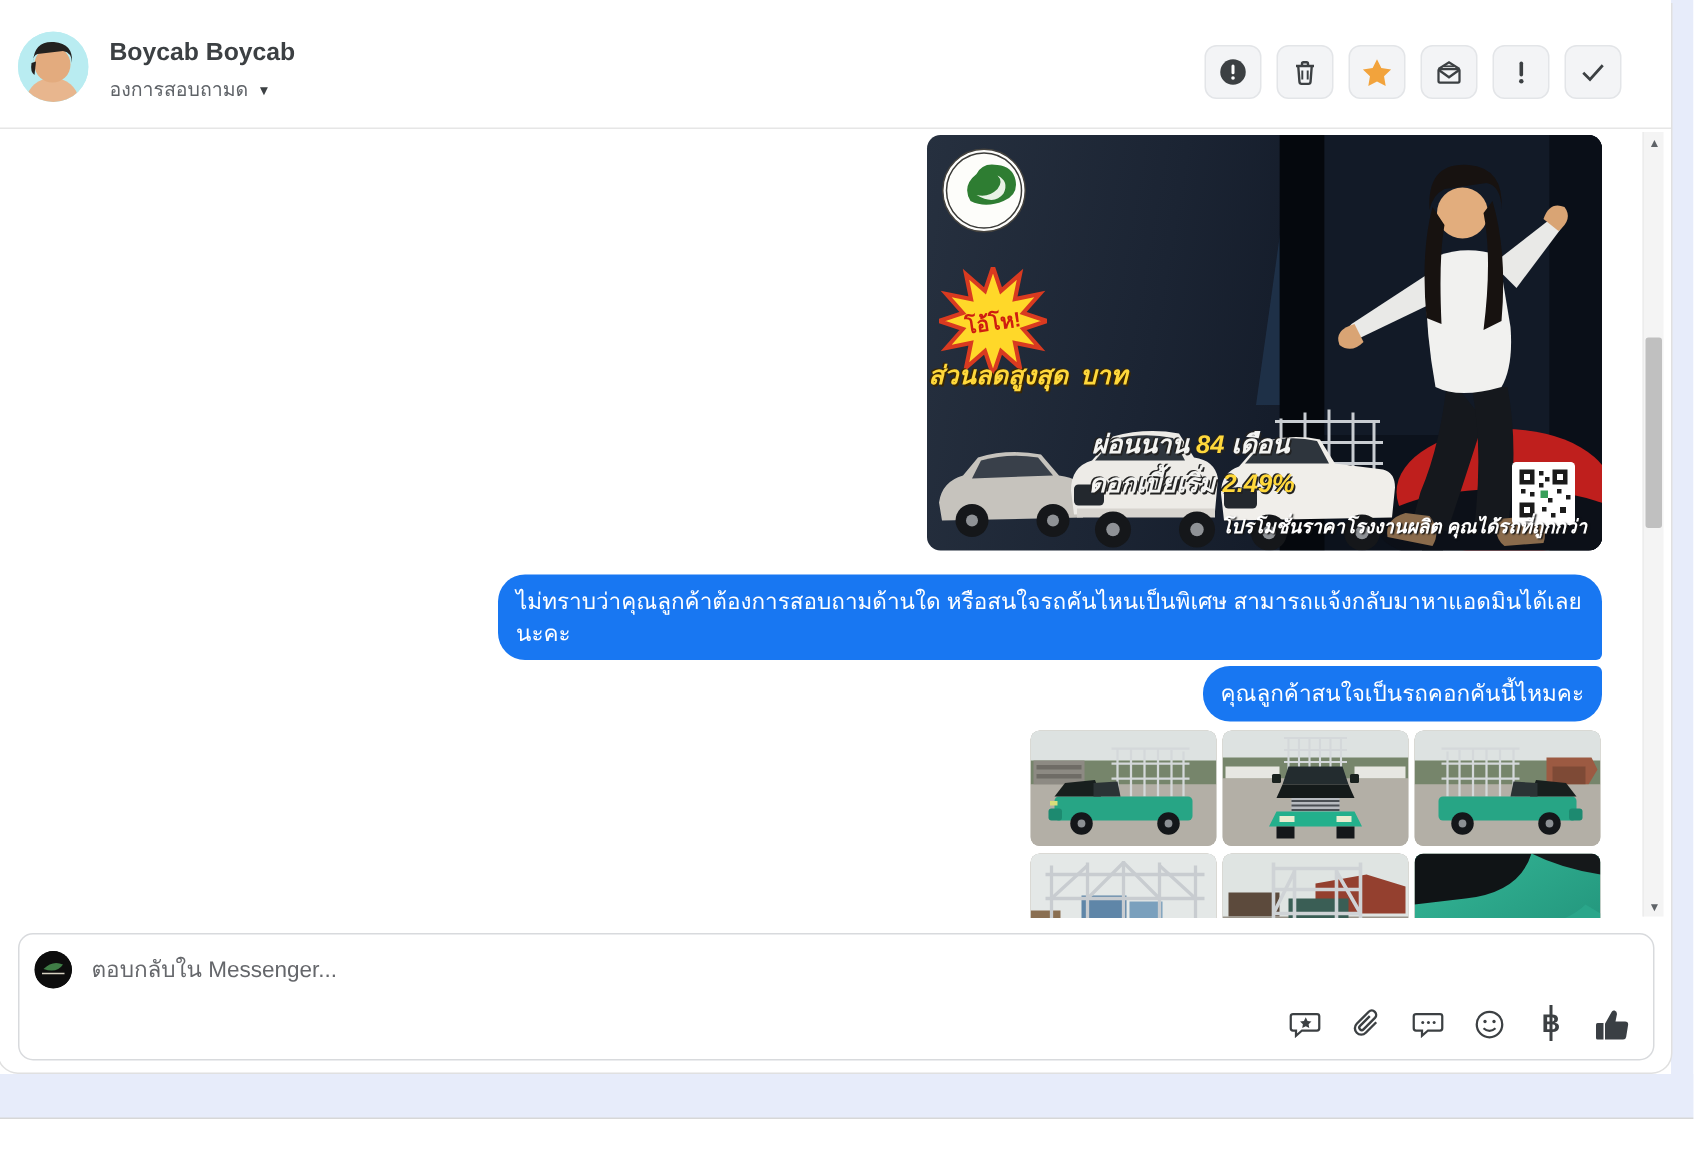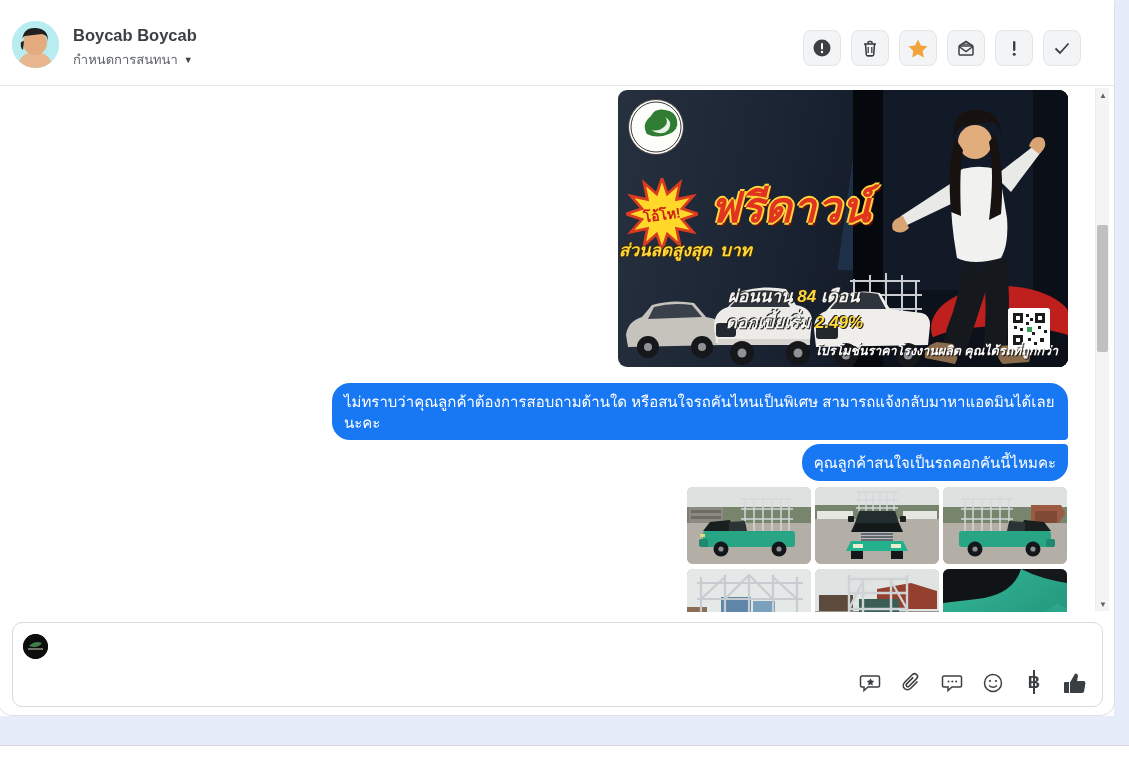--- a/index.html
+++ b/index.html
@@ -118,21 +118,21 @@
       <svg width="47" height="47" viewBox="0 0 47 47">
         <rect width="47" height="47" fill="#b9ecf1"></rect>
         <ellipse cx="23" cy="45" rx="17" ry="14" fill="#e8b68e"></ellipse>
         <circle cx="23" cy="22" r="12" fill="#e3ab7e"></circle>
         <path d="M10 20 Q11 6 24 7 Q37 8 36 21 Q36 14 30 13 L13 15 Q10 16 10 20 Z" fill="#23211f"></path>
         <path d="M9 21 q-1 6 2 8 l1-9 z" fill="#23211f"></path>
       </svg>
     </div>
     <div class="hdr-name">Boycab Boycab</div>
     <div class="hdr-sub">
-      <span>กำหนดการสนทนา</span>
+      <span>องการสอบถามด</span>
       <span class="caret">▼</span>
     </div>
 
     <div class="hdr-actions">
       <div class="icon-btn">
         <span>
           <svg width="20" height="20" viewBox="0 0 20 20">
               <circle cx="10" cy="10" r="8.5" fill="#3c4043"></circle>
               <rect x="9" y="5" width="2" height="6.5" rx="1" fill="#fff"></rect>
               <circle cx="10" cy="14" r="1.2" fill="#fff"></circle>
@@ -250,21 +250,20 @@
       </div>
 
 
       <div class="ad-burst">
         <svg width="72" height="72" viewBox="0 0 66 66">
           <polygon points="66,33 51.4,37.9 61.6,49.5 46.4,46.4 49.5,61.6 37.9,51.4 33,66 28.1,51.4 16.5,61.6 19.6,46.4 4.4,49.5 14.6,37.9 0,33 14.6,28.1 4.4,16.5 19.6,19.6 16.5,4.4 28.1,14.6 33,0 37.9,14.6 49.5,4.4 46.4,19.6 61.6,16.5 51.4,28.1" fill="#ffd829" stroke="#d93a20" stroke-width="2.5"></polygon>
         </svg>
         <div class="burst-label">โอ้โห!</div>
       </div>
 
-      <div class="ad-headline">ฟรีดาวน์</div>
 
       <div class="ad-discount">
         <span class="lbl">ส่วนลดสูงสุด</span>
         <span class="unit">บาท</span>
       </div>
 
       <div class="ad-line2">
         <span>ผ่อนนาน </span><span class="hl-yellow">84</span><span> เดือน</span>
       </div>
       <div class="ad-line3">
@@ -433,20 +432,21 @@
   </div>
 
   <div class="composer">
     <div class="composer-avatar">
       <svg width="25" height="25" viewBox="0 0 25 25">
         <circle cx="12.5" cy="12.5" r="12.5" fill="#0d0d0d"></circle>
         <path d="M6 12 q6-6 13-3 q-4 6 -13 3 z" fill="#3f7d46"></path>
         <path d="M5 15 h15" stroke="#d8d2c2" stroke-width="1"></path>
       </svg>
     </div>
+    <input class="composer-input" type="text" placeholder="ตอบกลับใน Messenger..." style="">
     <div class="composer-tools">
       <div class="tool">
         <svg width="23" height="22" viewBox="0 0 23 22" fill="none" stroke="#3c4043" stroke-width="1.5">
           <path d="M3 4 h16 a1.5 1.5 0 0 1 1.5 1.5 v8 a1.5 1.5 0 0 1 -1.5 1.5 h-10 l-4 3.5 v-3.5 h-2 a1.5 1.5 0 0 1 -1.5 -1.5 v-8 A1.5 1.5 0 0 1 3 4 Z"></path>
           <path d="M11.5 6.2 l1.2 2.4 2.6.4 -1.9 1.8 .45 2.6 -2.35-1.2 -2.35 1.2 .45-2.6 -1.9-1.8 2.6-.4 Z" fill="#3c4043" stroke="none"></path>
         </svg>
       </div>
       <div class="tool">
         <svg width="22" height="22" viewBox="0 0 22 22" fill="none" stroke="#3c4043" stroke-width="1.6">
           <path d="M17.5 9.5 l-7 7 a4.2 4.2 0 0 1 -6 -6 l8-8 a2.9 2.9 0 0 1 4.1 4.1 l-7.6 7.6 a1.6 1.6 0 0 1 -2.3 -2.3 l6.5-6.5"></path>

